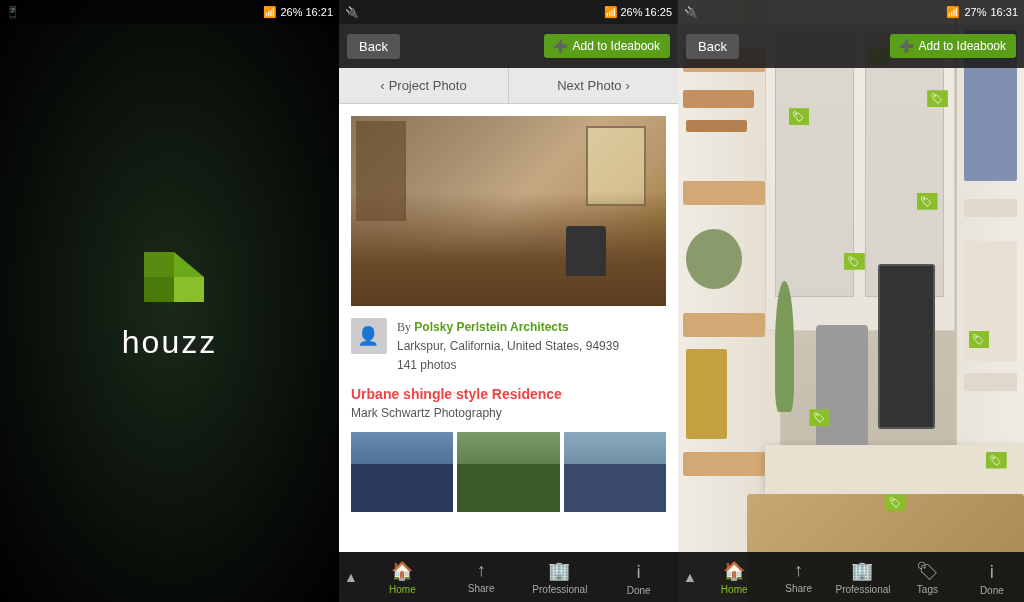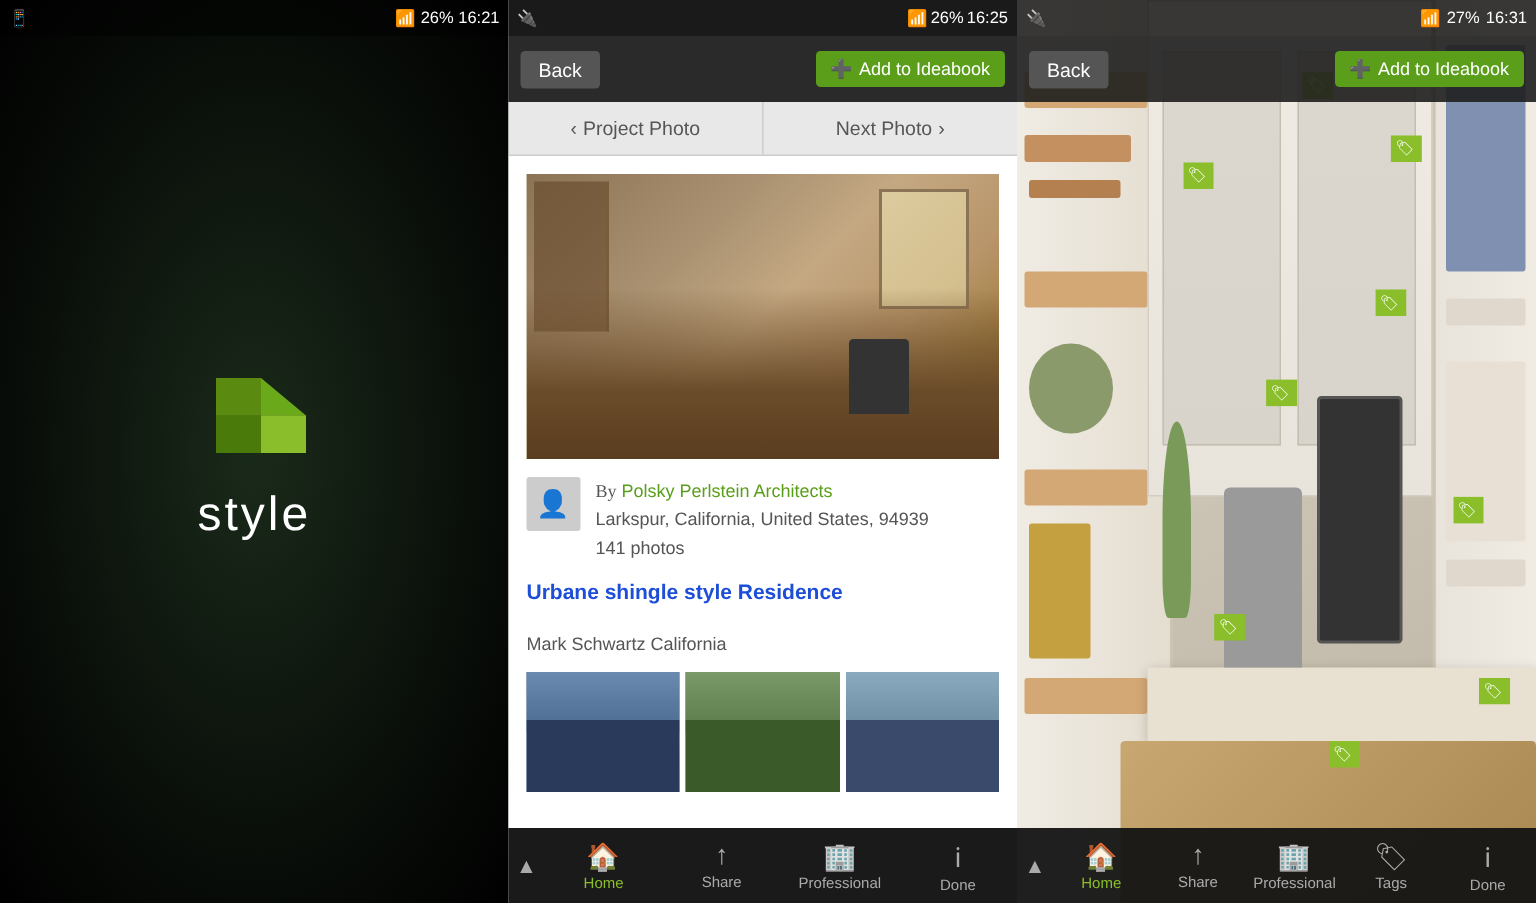--- a/index.html
+++ b/index.html
@@ -194,24 +194,24 @@
       border-radius: 2px;
       flex-shrink: 0;
       display: flex;
       align-items: center;
       justify-content: center;
       color: #888;
       font-size: 18px;
     }
     .meta-text { flex: 1; font-size: 12px; line-height: 1.6; }
     .meta-by { color: #555; font-family: Liberation Serif, serif; }
-    .meta-link { color: #5a9e1a; font-weight: normal; }
+    .meta-link { color: #5a9e1a; font-weight: bold; }
     .meta-location { color: #555; }
     .meta-photos { color: #555; }
-    .project-title { font-size: 14px; font-weight: bold; color: #1d4ed8; margin-bottom: 20px; }
+    .project-title { font-size: 14px; font-weight: bold; color: #ef4444; margin-bottom: 4px; }
     .project-photographer { font-size: 12px; color: #555; margin-bottom: 12px; }
     .more-photos-title { font-size: 13px; font-weight: bold; color: #222; margin-bottom: 8px; }
     .thumbnails { display: flex; gap: 4px; }
     .thumb {
       flex: 1;
       height: 80px;
       background: linear-gradient(135deg, #3a5a8a 0%, #4a6a9a 50%, #2a4a7a 100%);
       position: relative;
       overflow: hidden;
     }
@@ -392,21 +392,21 @@
       <svg width="70" height="70" viewBox="0 0 70 70">
         <rect x="0" y="0" width="70" height="70" fill="none"></rect>
 
         <polygon points="10,10 40,10 40,35 70,35 70,60 40,60 40,35 10,35" fill="#8abe2a" opacity="0.9"></polygon>
         <polygon points="10,10 40,10 40,35 10,35" fill="#5a8a10"></polygon>
         <polygon points="40,10 70,35 40,35" fill="#6aaa1a"></polygon>
         <rect x="10" y="35" width="30" height="25" fill="#4a7a0a"></rect>
         <rect x="40" y="35" width="30" height="25" fill="#8abe2a"></rect>
       </svg>
     </div>
-    <span class="logo-text">style</span>
+    <span class="logo-text">houzz</span>
   </div>
 </div>
 
 <div class="panel-detail">
   <div class="status-bar">
     <span class="time">🔌</span>
     <div class="status-icons-right">
       <span>📶</span>
       <span>26%</span>
       <span>16:25</span>
@@ -448,21 +448,21 @@
         <div>
           <span class="meta-by">By</span>
           <span class="meta-link">Polsky Perlstein Architects</span>
         </div>
         <div class="meta-location">Larkspur, California, United States, 94939</div>
         <div class="meta-photos">141 photos</div>
       </div>
     </div>
 
     <div class="project-title">Urbane shingle style Residence</div>
-    <div class="project-photographer">Mark Schwartz California</div>
+    <div class="project-photographer">Mark Schwartz Photography</div>
 
     <div class="thumbnails">
       <div class="thumb">
         <div class="thumb-sky"></div>
         <div class="thumb-house"></div>
       </div>
       <div class="thumb" style="background: linear-gradient(135deg, #4a6a3a 0%, #3a5a2a 50%, #5a7a4a 100%);">
         <div class="thumb-sky" style="background: linear-gradient(180deg, #7a9a6a 0%, #5a7a4a 100%);"></div>
         <div class="thumb-house" style="background: #3a5a2a;"></div>
       </div>

